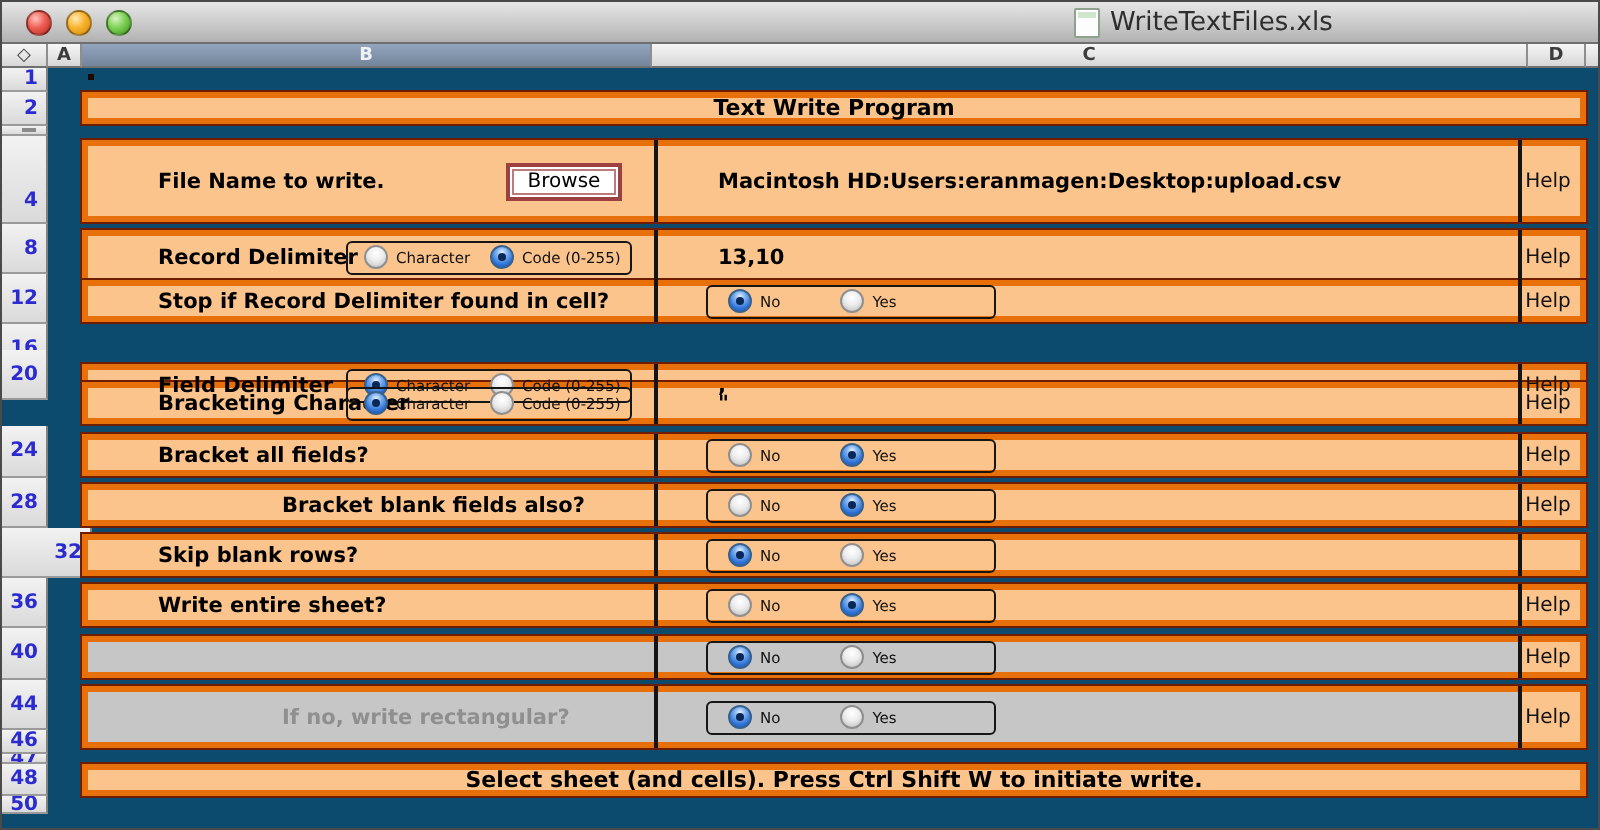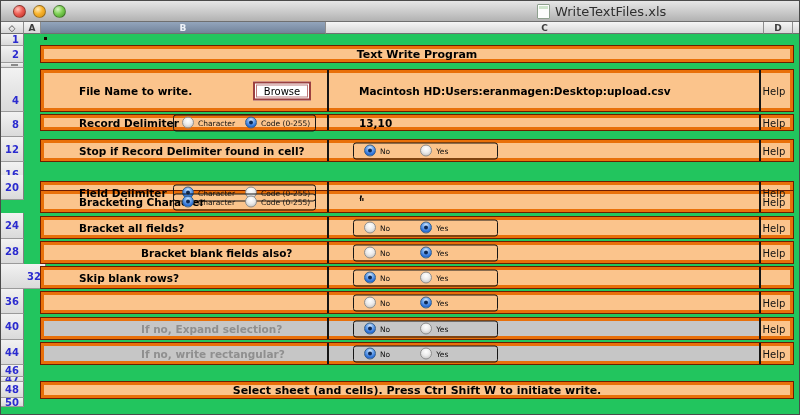--- a/index.html
+++ b/index.html
@@ -1,18 +1,18 @@
 <!DOCTYPE html>
 <html><head>
 <meta charset="utf-8">
 <style>
   html,body { margin:0; padding:0; background:#555; }
   #stage {
     position:relative; width:800px; height:415px; overflow:hidden;
-    font-family:"DejaVu Sans", sans-serif; background:#22c55e;
+    font-family:"DejaVu Sans", sans-serif; background:#0c4a6e;
     border:1px solid #4a4a4a; box-sizing:border-box;
   }
   
   #titlebar { position:absolute; left:0; top:0; width:800px; height:21px;
     background:linear-gradient(180deg,#e6e6e6 0%,#cfcfcf 45%,#b2b2b2 100%);
     border-bottom:1px solid #6f6f6f; box-sizing:border-box; z-index:10; }
   .tl { position:absolute; top:4px; width:13px; height:13px; border-radius:50%;
     border:1px solid rgba(0,0,0,.35); box-sizing:border-box; }
   .tl.red   { left:12px; background:radial-gradient(circle at 35% 30%, #ffc1ba, #ee5f55 45%, #b5281f); }
   .tl.yellow{ left:32px; background:radial-gradient(circle at 35% 30%, #ffeab8, #f9b32c 45%, #cf8a10); }
@@ -124,21 +124,21 @@
         <div class="banner-text">Text Write Program</div>
       </div>
       <div class="frow" style="top: 69px; height: 41px;">
         <div class="flabel">File Name to write.</div>
         <div class="browse">Browse</div>
         <div class="fvalue">Macintosh HD:Users:eranmagen:Desktop:upload.csv</div>
         <div class="vdiv d1"></div>
         <div class="vdiv d2"></div>
         <div class="fhelp">Help</div>
       </div>
-      <div class="frow" style="top: 114px; height: 15px;">
+      <div class="frow" style="top: 114px; height: 27px;">
         <div class="flabel">Record Delimiter</div>
         <div class="rgroup colB">
           <div class="opt" style="margin-left: 8px;">
             <div class="rb off"></div>
             <div class="rlabel">Character</div>
           </div>
           <div class="opt" style="margin-left: 10px;">
             <div class="rb on"></div>
             <div class="rlabel">Code (0-255)</div>
           </div>
@@ -240,52 +240,52 @@
           <div class="opt" style="margin-left: 30px;">
             <div class="rb off"></div>
             <div class="rlabel">Yes</div>
           </div>
         </div>
         <div class="vdiv d1"></div>
         <div class="vdiv d2"></div>
         <div class="fhelp"></div>
       </div>
       <div class="frow" style="top: 291px; height: 21px;">
+        <div class="flabel">Write entire sheet?</div>
         <div class="rgroup colC">
           <div class="opt" style="margin-left: 10px;">
             <div class="rb off"></div>
             <div class="rlabel">No</div>
           </div>
           <div class="opt" style="margin-left: 30px;">
             <div class="rb on"></div>
             <div class="rlabel">Yes</div>
           </div>
         </div>
         <div class="vdiv d1"></div>
         <div class="vdiv d2"></div>
         <div class="fhelp">Help</div>
       </div>
       <div class="frow disabled" style="top: 317px; height: 21px;">
         <div class="grayover"></div>
-        <div class="flabel indent">If no, Expand selection?</div>
-        <div class="rgroup colC">
-          <div class="opt" style="margin-left: 10px;">
-            <div class="rb on"></div>
-            <div class="rlabel">No</div>
-          </div>
-          <div class="opt" style="margin-left: 30px;">
-            <div class="rb off"></div>
-            <div class="rlabel">Yes</div>
-          </div>
-        </div>
-        <div class="vdiv d1"></div>
-        <div class="vdiv d2"></div>
-        <div class="fhelp">Help</div>
-      </div>
-      <div class="frow disabled" style="top: 342px; height: 21px; padding-left: 32px;">
+        <div class="rgroup colC">
+          <div class="opt" style="margin-left: 10px;">
+            <div class="rb on"></div>
+            <div class="rlabel">No</div>
+          </div>
+          <div class="opt" style="margin-left: 30px;">
+            <div class="rb off"></div>
+            <div class="rlabel">Yes</div>
+          </div>
+        </div>
+        <div class="vdiv d1"></div>
+        <div class="vdiv d2"></div>
+        <div class="fhelp">Help</div>
+      </div>
+      <div class="frow disabled" style="top: 342px; height: 31px; padding-left: 32px;">
         <div class="grayover"></div>
         <div class="flabel indent">If no, write rectangular?</div>
         <div class="rgroup colC">
           <div class="opt" style="margin-left: 10px;">
             <div class="rb on"></div>
             <div class="rlabel">No</div>
           </div>
           <div class="opt" style="margin-left: 30px;">
             <div class="rb off"></div>
             <div class="rlabel">Yes</div>

